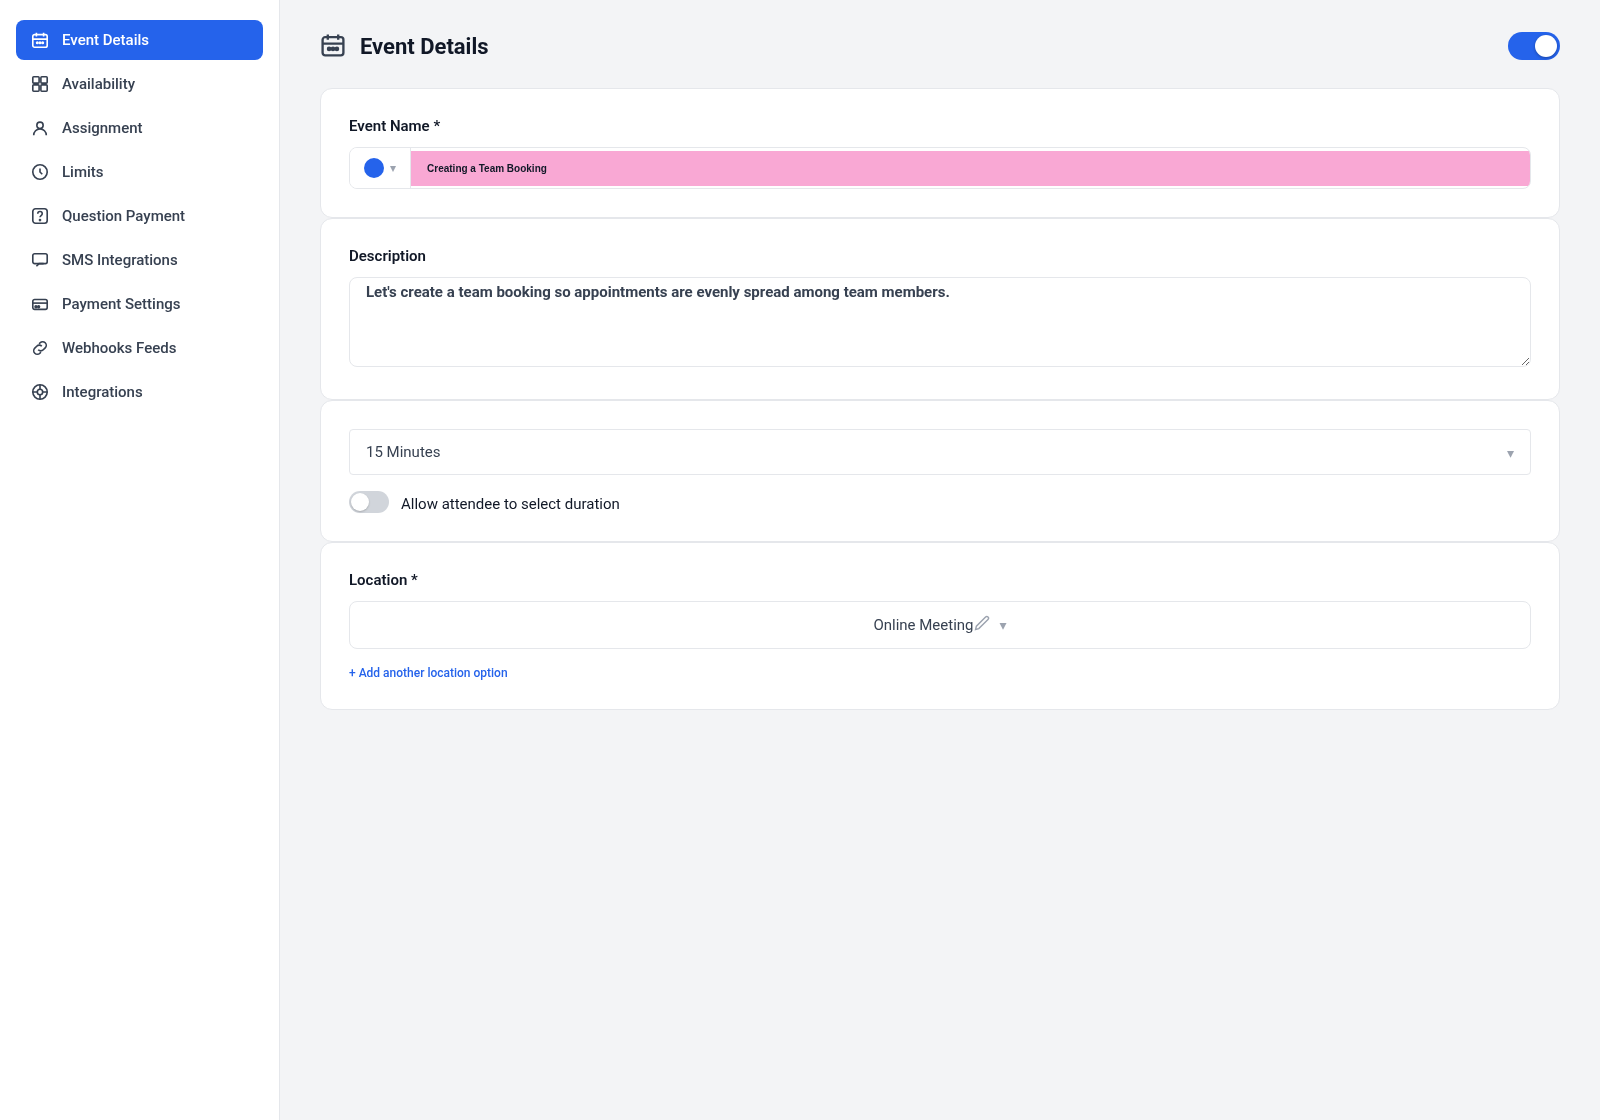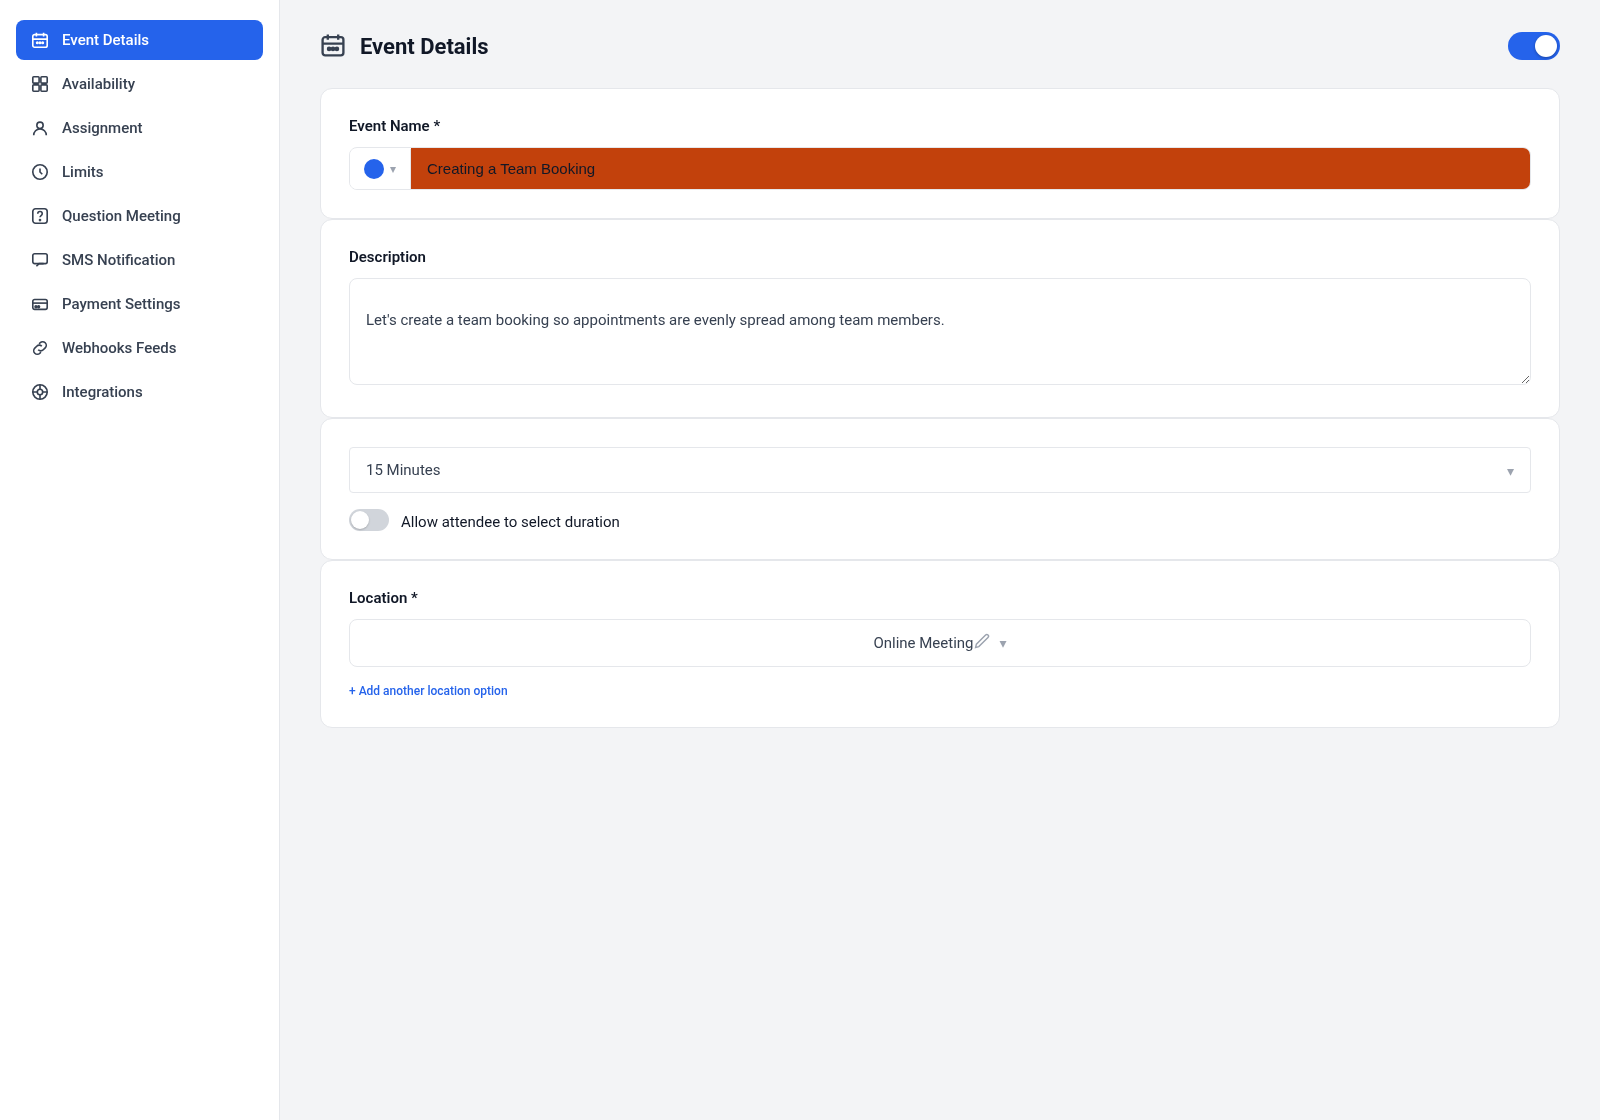--- a/index.html
+++ b/index.html
@@ -148,38 +148,40 @@
     .color-chevron {
       color: #9ca3af;
       font-size: 12px;
     }
 
     .event-name-input {
       flex: 1;
       border: none;
       outline: none;
       padding: 12px 16px;
-      font-size: 15px;
+      font-size: 10px;
       color: #111827;
-      background: #c2410c;
+      background: #f9a8d4;
+      font-weight: bold;
     }
 
     
     .description-textarea {
       width: 100%;
       border: 1.5px solid #e5e7eb;
       border-radius: 8px;
-      padding: 30px 16px;
+      padding: 3px 16px;
       font-size: 15px;
       color: #374151;
       resize: vertical;
       min-height: 90px;
       outline: none;
       font-family: inherit;
       line-height: 1.5;
+      font-weight: bold;
     }
 
     
     .select-field {
       width: 100%;
       border: 1.5px solid #e5e7eb;
       border-radius: 4px;
       padding: 13px 16px;
       font-size: 15px;
       color: #374151;
@@ -307,32 +309,32 @@
   </div>
 
   <div class="sidebar-item">
     <span class="icon">
       <svg width="18" height="18" viewBox="0 0 20 20" fill="none" stroke="currentColor" stroke-width="1.8">
         <rect x="2" y="2" width="16" height="16" rx="3"></rect>
         <path d="M7.5 7.5a2.5 2.5 0 0 1 5 0c0 2-2.5 2-2.5 4"></path>
         <circle cx="10" cy="14.5" r="0.6" fill="currentColor"></circle>
       </svg>
     </span>
-    <span>Question Meeting</span>
+    <span>Question Payment</span>
   </div>
 
 
   <div class="sidebar-item">
     <span class="icon">
       <svg width="18" height="18" viewBox="0 0 20 20" fill="none" stroke="currentColor" stroke-width="1.8">
         <rect x="2" y="3" width="16" height="11" rx="2"></rect>
         <path d="M6 17l3-3h5"></path>
       </svg>
     </span>
-    <span>SMS Notification</span>
+    <span>SMS Integrations</span>
   </div>
 
   <div class="sidebar-item">
     <span class="icon">
       <svg width="18" height="18" viewBox="0 0 20 20" fill="none" stroke="currentColor" stroke-width="1.8">
         <rect x="2" y="5" width="16" height="11" rx="2"></rect>
         <path d="M2 9h16"></path>
         <circle cx="5.5" cy="13" r="1" fill="currentColor"></circle>
         <circle cx="8.5" cy="13" r="1" fill="currentColor"></circle>
       </svg>

